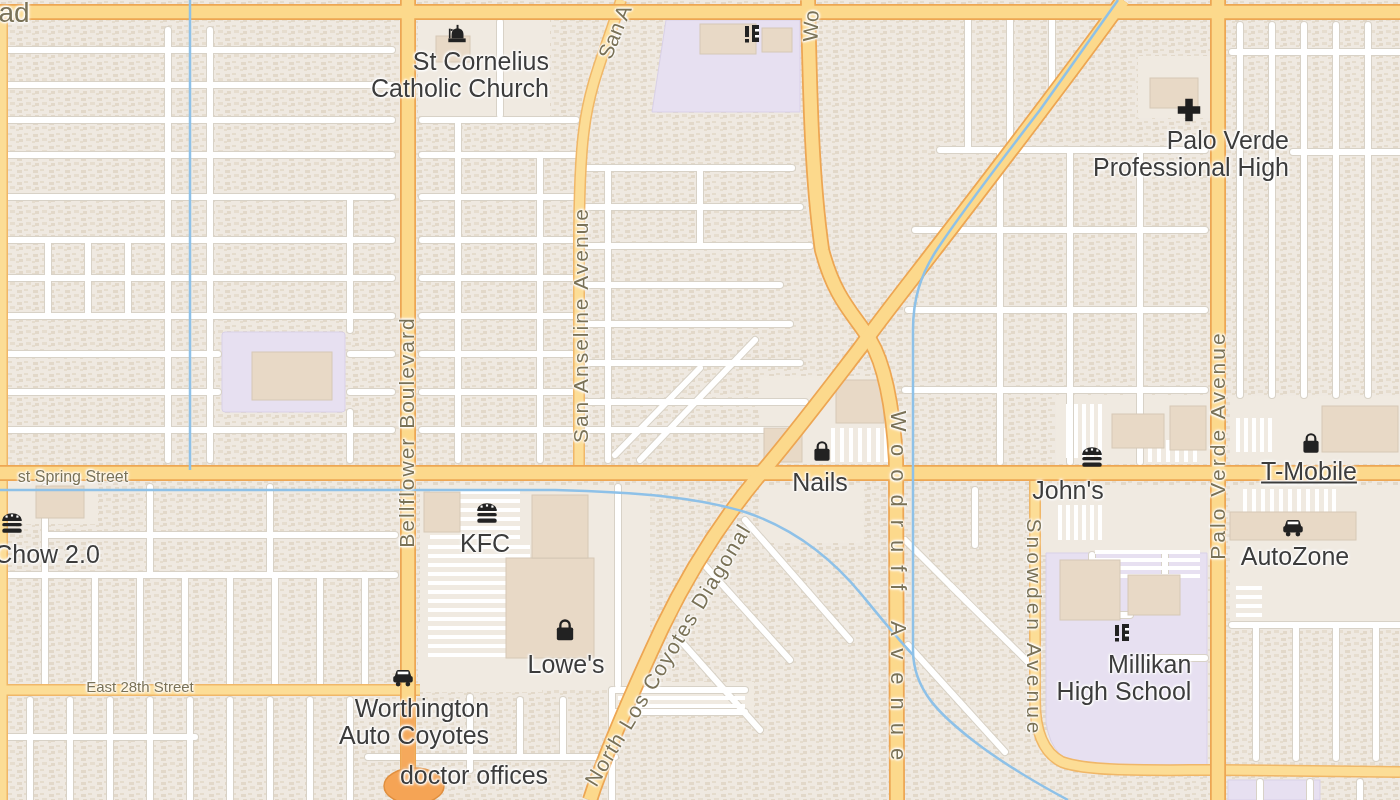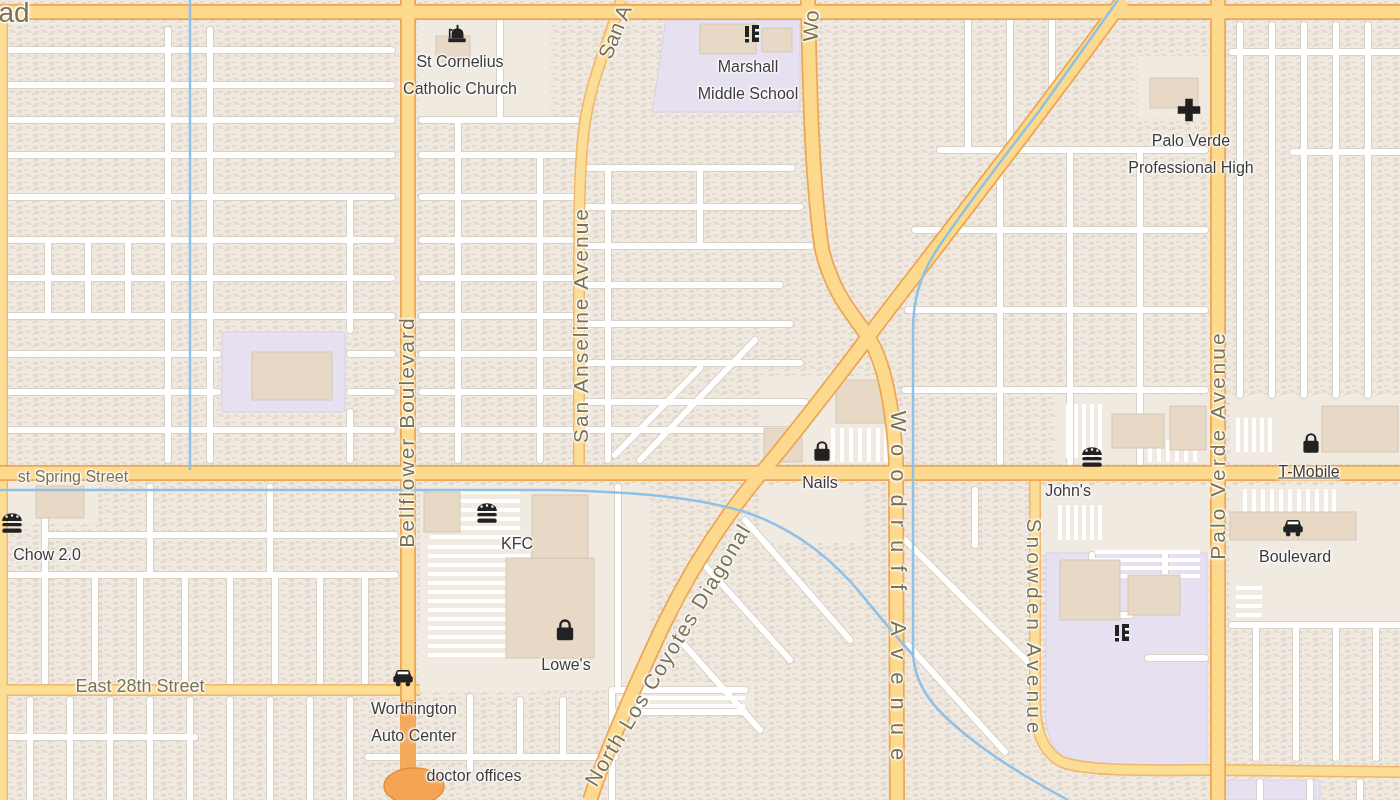--- a/index.html
+++ b/index.html
@@ -1,21 +1,21 @@
 <!DOCTYPE html>
 <html><head>
 <meta charset="utf-8">
 <style>
   html,body{margin:0;padding:0;background:#e9e4da;}
   #map{position:relative;width:1400px;height:800px;overflow:hidden;
        font-family:"Liberation Sans","DejaVu Sans",sans-serif;background:#fef9c3;}
   #map svg.base{position:absolute;left:0;top:0;}
   .lbl{position:absolute;white-space:nowrap;transform:translate(-50%,-50%);
        text-shadow:0 0 2px #fff,0 0 3px #fff,0 0 4px #fff,1px 1px 2px #fff,-1px -1px 2px #fff;}
-  .poi{color:#3c3c3c;font-size:16px;text-align:center;line-height:27px;}
+  .poi{color:#3c3c3c;font-size:25px;text-align:right;line-height:27px;}
   .road{color:#7a7257;font-size:22px;}
   .icon{position:absolute;transform:translate(-50%,-50%);line-height:0;}
 </style>
 </head>
 <body>
 
 <div id="map">
 
 <svg class="base" width="1400" height="800" viewBox="0 0 1400 800">
   <defs>
@@ -175,21 +175,21 @@
 
   <g fill="none" stroke="#8ec1e8" stroke-width="2.5">
     <path d="M190,0 V470"></path>
     <path d="M0,490 H555 C640,492 700,498 745,512 C790,527 830,556 862,595 C880,617 897,638 913,655"></path>
     <path d="M1118,0 L1040,110 C1000,162 960,215 938,248 C920,275 913,300 913,330 V650 C913,690 940,715 975,742 C1005,765 1040,785 1068,800"></path>
   </g>
 </svg>
 
 <div class="lbl road" style="left:14px;top:13px;font-size:28px;">ad</div>
 <div class="lbl road" style="left:73px;top:477px;font-size:16px;">st Spring Street</div>
-<div class="lbl road" style="left:140px;top:686px;font-size:18px;">East 28th Street</div>
+<div class="lbl road" style="left:140px;top:686px;font-size:15px;">East 28th Street</div>
 <div class="lbl road" style="left:407px;top:432px;font-size:21px;letter-spacing:2px;transform:translate(-50%,-50%) rotate(-90deg);">Bellflower Boulevard</div>
 <div class="lbl road" style="left:581px;top:325px;font-size:21px;letter-spacing:2px;transform:translate(-50%,-50%) rotate(-90deg);">San Anseline Avenue</div>
 <div class="lbl road" style="left:615px;top:32px;font-size:21px;transform:translate(-50%,-50%) rotate(-68deg);">San A</div>
 <div class="lbl road" style="left:811px;top:26px;font-size:21px;transform:translate(-50%,-50%) rotate(-88deg);">Wo</div>
 <div class="lbl road" style="left:898px;top:592px;font-size:22px;letter-spacing:13px;transform:translate(-50%,-50%) rotate(90deg);">Woodruff Avenue</div>
 <div class="lbl road" style="left:1034px;top:628px;font-size:21px;letter-spacing:4px;transform:translate(-50%,-50%) rotate(90deg);">Snowden Avenue</div>
 <div class="lbl road" style="left:1218px;top:445px;font-size:21px;letter-spacing:3px;transform:translate(-50%,-50%) rotate(-90deg);">Palo Verde Avenue</div>
 <div class="lbl road" style="left:668px;top:655px;font-size:21px;letter-spacing:1.5px;transform:translate(-50%,-50%) rotate(-59deg);">North Los Coyotes Diagonal</div>
 
 <div class="icon" style="left:457px;top:33px;">
@@ -304,34 +304,34 @@
           <circle cx="16.5" cy="18.5" r="2.2"></circle>
         </g>
         <rect x="7" y="7" width="10" height="2.5" fill="#fff"></rect>
       </svg>
 </div>
 
 <div class="lbl poi" style="left:460px;top:75px;">
   <div>St Cornelius</div>
   <div>Catholic Church</div>
 </div>
-<div class="lbl poi" style="left:748px;top:80px;">
-  <div>Marshall</div>
-  <div>Middle School</div>
-</div>
 <div class="lbl poi" style="left:1191px;top:154px;">
   <div>Palo Verde</div>
   <div>Professional High</div>
 </div>
 <div class="lbl poi" style="left:820px;top:482px;">Nails</div>
 <div class="lbl poi" style="left:1068px;top:490px;">John's</div>
 <div class="lbl poi" style="left:1309px;top:471px;text-decoration:underline;">T-Mobile</div>
-<div class="lbl poi" style="left:1295px;top:556px;">Boulevard</div>
-<div class="lbl poi" style="left:485px;top:543px;margin-left:32px;">KFC</div>
+<div class="lbl poi" style="left:1295px;top:556px;">AutoZone</div>
+<div class="lbl poi" style="left:485px;top:543px;">KFC</div>
 <div class="lbl poi" style="left:566px;top:664px;">Lowe's</div>
 <div class="lbl poi" style="left:47px;top:554px;">Chow 2.0</div>
+<div class="lbl poi" style="left:1124px;top:678px;">
+  <div>Millikan</div>
+  <div>High School</div>
+</div>
 <div class="lbl poi" style="left:414px;top:722px;">
   <div>Worthington</div>
-  <div>Auto Center</div>
+  <div>Auto Coyotes</div>
 </div>
 <div class="lbl poi" style="left:429px;top:775px;margin-left:45px;">doctor offices</div>
 
 </div>
 
 </body></html>

